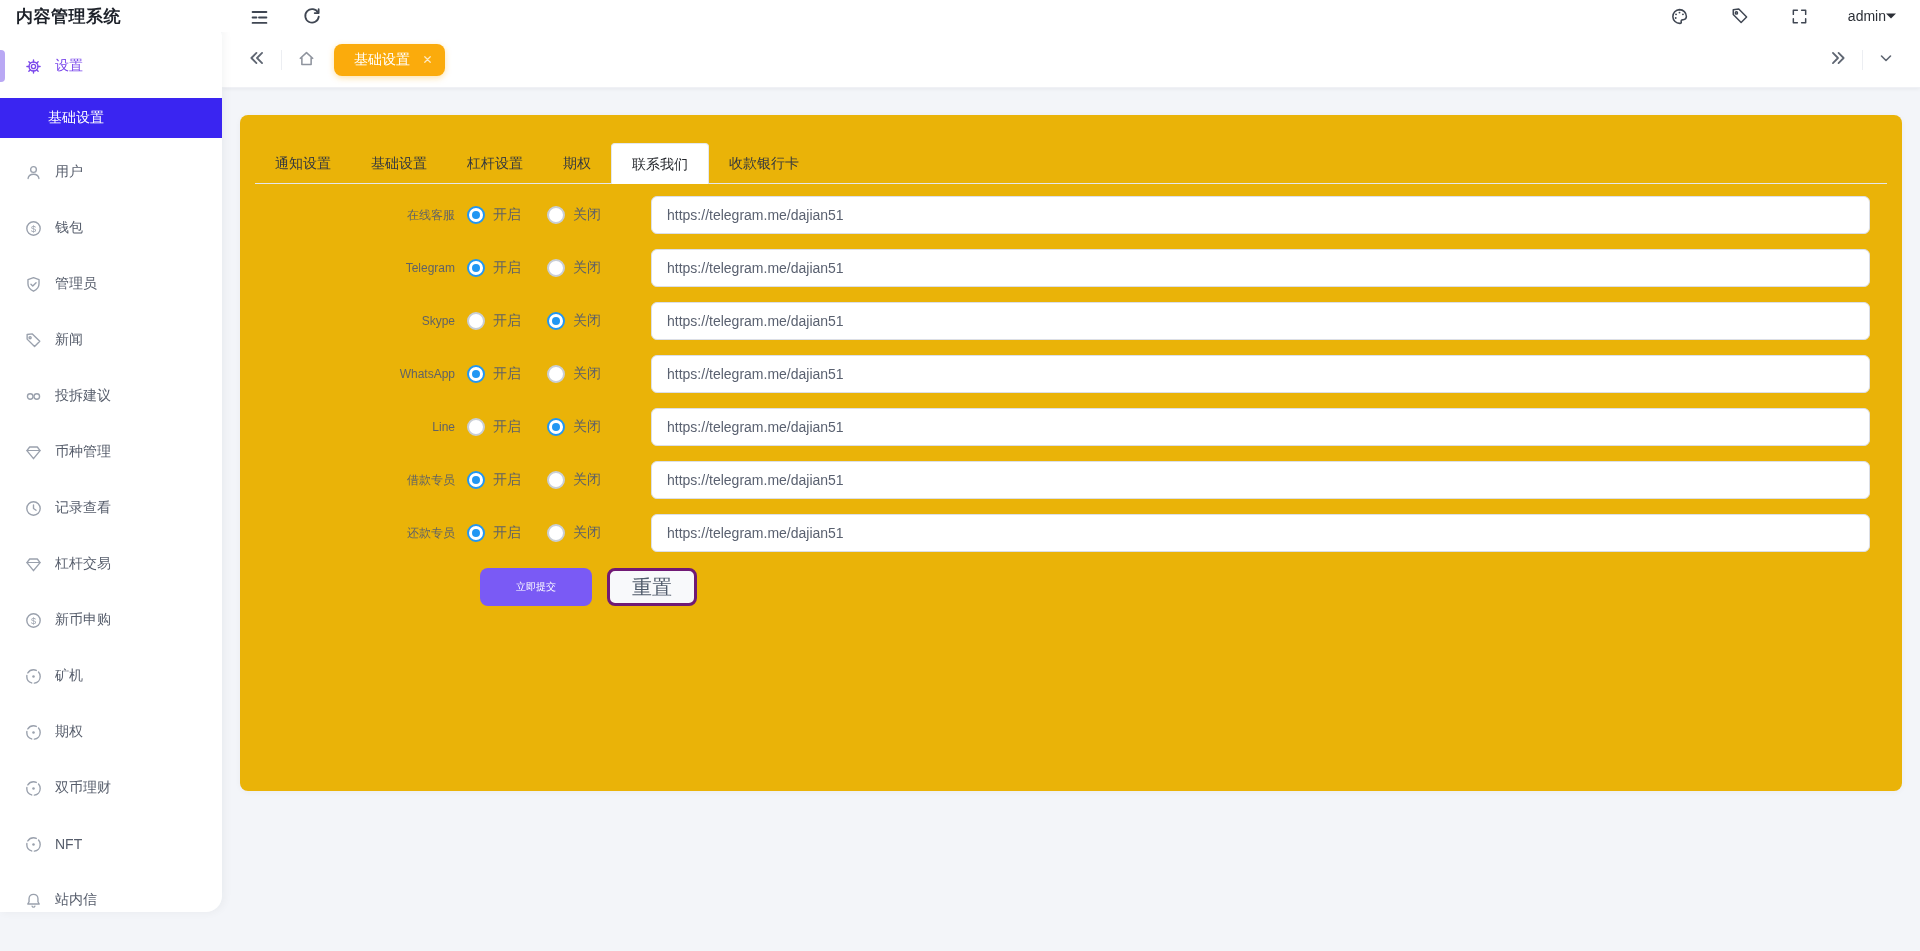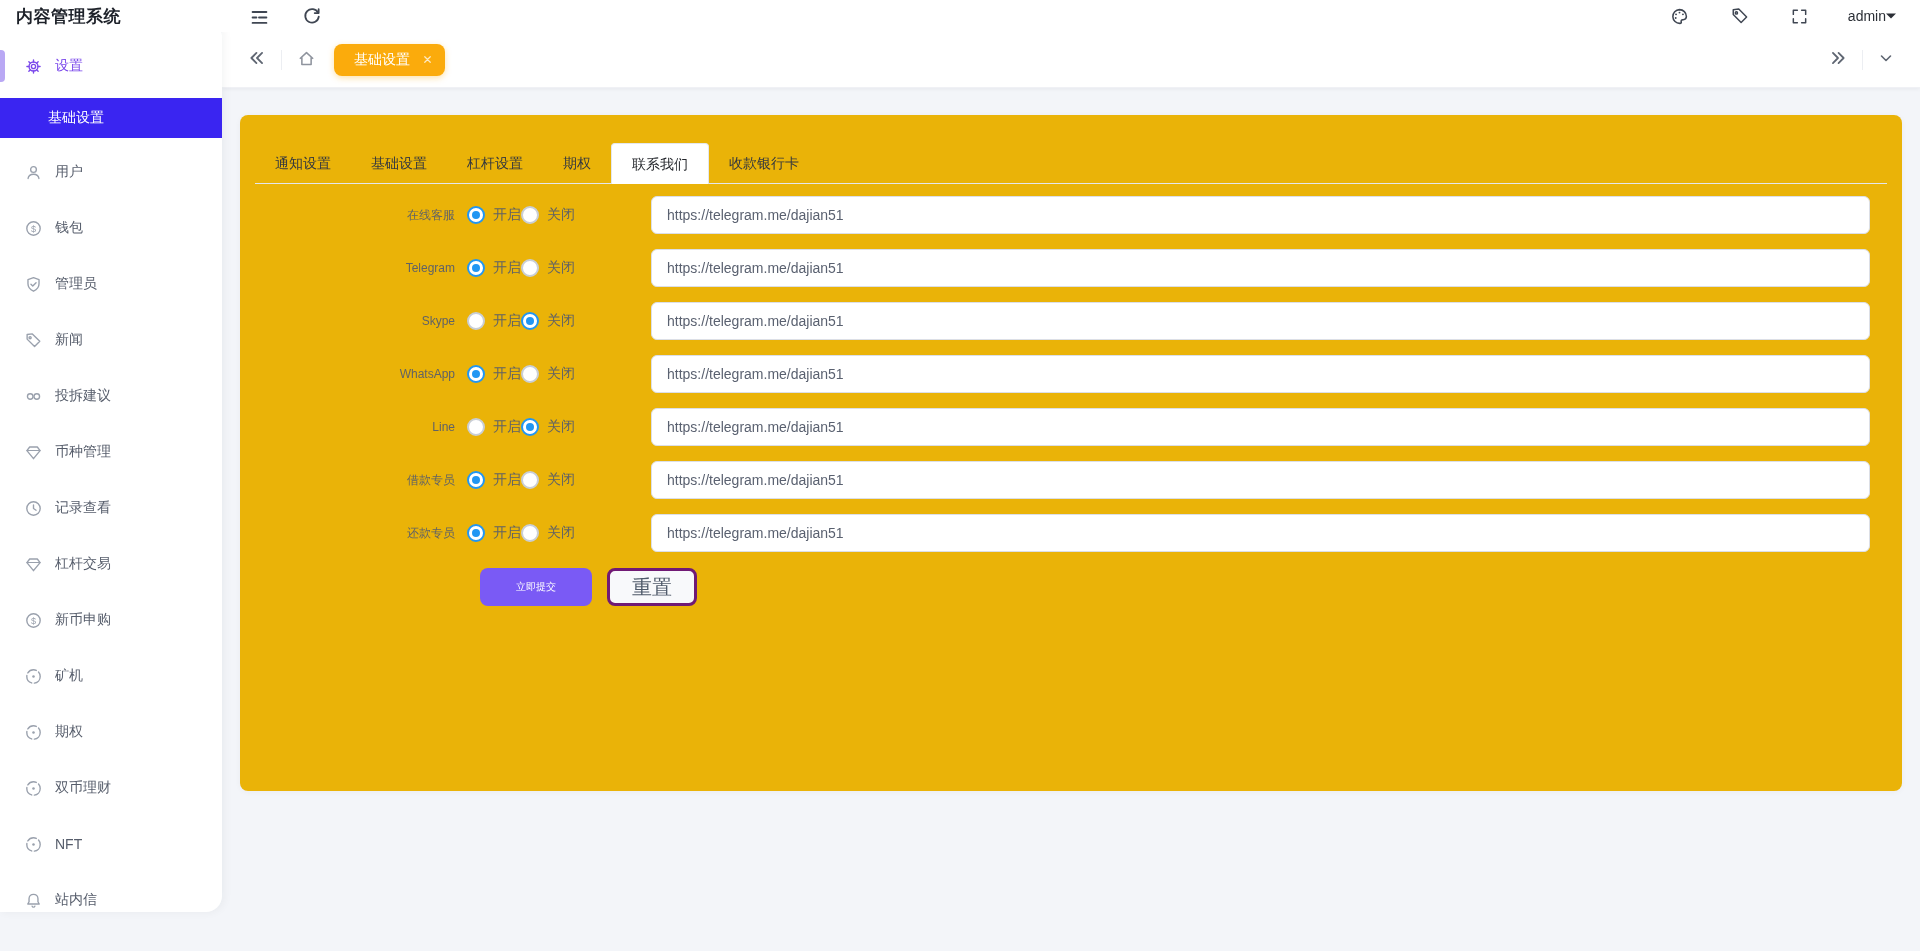--- a/index.html
+++ b/index.html
@@ -50,21 +50,21 @@
   
   .content-card{position:absolute;left:240px;top:115px;width:1662px;height:676px;background:#eab308;border-radius:8px;
     box-shadow:0 1px 6px rgba(31,35,41,.04);padding:28px 15px 0 15px}
   .tabs-row{display:flex;align-items:flex-end;border-bottom:1px solid #e4e7ed;height:41px}
   .tab{padding:0 20px;line-height:40px;height:40px;font-size:14px;color:#34383f;cursor:pointer;white-space:nowrap}
   .tab.active{background:#fff;border:1px solid #e4e7ed;border-bottom:none;border-radius:4px 4px 0 0;height:41px;margin-bottom:-1px;color:#24272c}
   
   .settings-form{margin-top:12px;padding-right:17px}
   .frow{display:flex;align-items:center;height:38px;margin-bottom:15px}
   .flabel{width:212px;flex:0 0 212px;text-align:right;padding-right:12px;font-size:12px;color:#606266}
-  .fradios{width:184px;flex:0 0 184px;display:flex;}
+  .fradios{width:184px;flex:0 0 184px;display:flex;gap:26px}
   .radio{display:flex;align-items:center;gap:8px;font-size:14px;color:#606266;cursor:pointer}
   .rdot{width:18px;height:18px;border-radius:50%;border:2px solid #c9ced6;background:#fff;position:relative;flex:0 0 18px}
   .radio.checked .rdot{border-color:var(--radio-blue)}
   .radio.checked .rdot::after{content:"";position:absolute;left:50%;top:50%;width:8px;height:8px;margin:-4px 0 0 -4px;border-radius:50%;background:var(--radio-blue)}
   .finput{flex:1;height:38px;border:1px solid #dcdfe6;border-radius:6px;padding:8px 15px;font-size:14px;color:#5a6170;background:#fff;outline:none}
   .btn-row{margin-top:16px;margin-left:225px;display:flex;gap:15px}
   .btn-submit{width:112px;height:38px;background:var(--primary-purple);border:none;border-radius:8px;color:#fff;font-size:10px;cursor:pointer}
   .btn-reset{width:90px;height:38px;background:#f8f9fb;border:3px solid #701a75;border-radius:8px;color:#4e5969;font-size:20px;cursor:pointer}
 </style>
 </head>

